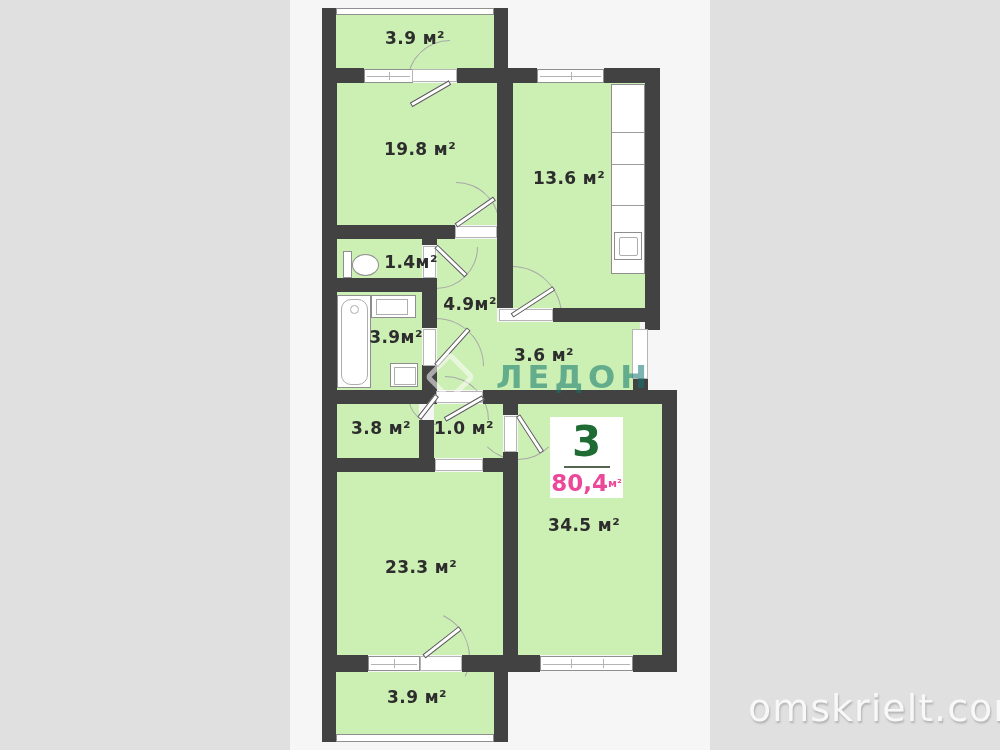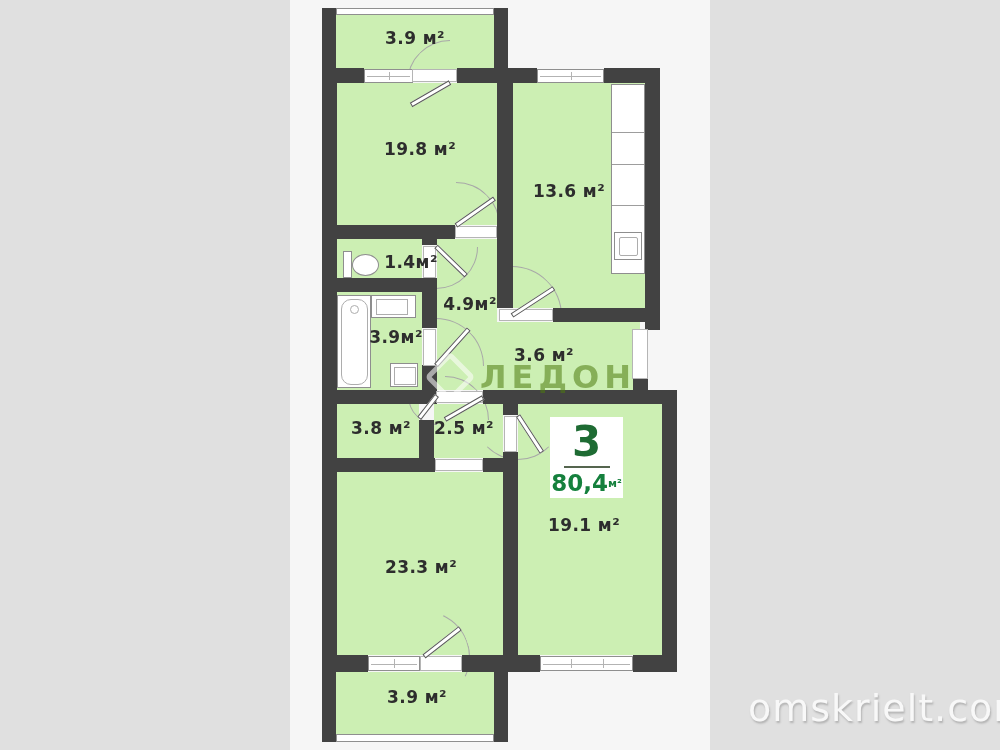--- a/index.html
+++ b/index.html
@@ -15,25 +15,25 @@
   .win .tick{position:absolute;top:2px;bottom:2px;width:1px;background:#b3b3b3;}
   .fix{background:#fff;border:1px solid #8e8e8e;}
   .fix-in{background:#fff;border:1px solid #adadad;}
   .leaf{background:#fff;border:1px solid #5a5a5a;height:5px;transform-origin:0 50%;}
   .arc{border:1px solid transparent;border-radius:50%;}
   .rlabel{transform:translate(-50%,-50%);font-weight:700;font-size:17px;color:#2d2d2d;
           letter-spacing:.4px;white-space:nowrap;}
   .badge{background:#fff;text-align:center;padding-top:3px;}
   .badge-num{font-size:42px;line-height:44px;font-weight:700;color:#1e6b33;}
   .badge-line{width:46px;height:2px;background:#55654f;margin:2px auto 3px auto;}
-  .badge-area{font-size:23px;font-weight:700;color:#15803d;line-height:24px;}
+  .badge-area{font-size:23px;font-weight:700;color:#ec4899;line-height:24px;}
   .badge-unit{font-size:11px;vertical-align:4px;}
   .wm{display:flex;align-items:center;gap:12px;opacity:.55;}
   .wm-logo{width:26px;height:26px;border:5px solid #fff;border-radius:5px;transform:rotate(45deg);}
-  .wm-text{font-size:32px;font-weight:700;color:#4d7c0f;letter-spacing:5px;}
+  .wm-text{font-size:32px;font-weight:700;color:#0f766e;letter-spacing:5px;margin-left:16px;}
   .site-wm{font-size:38px;color:#f8f8f8;letter-spacing:1px;
            text-shadow:1px 2px 2px rgba(110,110,110,.4);}
 </style>
 </head>
 <body>
 
 <div class="stage">
 
   <div class="abs plan-bg" style="left:290px;top:0;width:420px;height:750px"></div>
 
@@ -150,29 +150,29 @@
   </div>
   <div class="abs fix" style="left:371px;top:295px;width:45px;height:23px">
     <div class="fix-in" style="position:absolute;left:4px;top:3px;width:30px;height:14px"></div>
   </div>
   <div class="abs fix" style="left:390px;top:363px;width:28px;height:24px">
     <div class="fix-in" style="position:absolute;left:3px;top:3px;width:20px;height:16px"></div>
   </div>
 
   <span class="abs rlabel" style="left:415px;top:38px">3.9 м²</span>
   <span class="abs rlabel" style="left:420px;top:149px">19.8 м²</span>
-  <span class="abs rlabel" style="left:569px;top:191px">13.6 м²</span>
+  <span class="abs rlabel" style="left:569px;top:178px">13.6 м²</span>
   <span class="abs rlabel" style="left:411px;top:262px">1.4м²</span>
   <span class="abs rlabel" style="left:470px;top:304px">4.9м²</span>
   <span class="abs rlabel" style="left:396px;top:337px">3.9м²</span>
   <span class="abs rlabel" style="left:544px;top:355px">3.6 м²</span>
   <span class="abs rlabel" style="left:381px;top:428px">3.8 м²</span>
-  <span class="abs rlabel" style="left:464px;top:428px">2.5 м²</span>
+  <span class="abs rlabel" style="left:464px;top:428px">1.0 м²</span>
   <span class="abs rlabel" style="left:421px;top:567px">23.3 м²</span>
-  <span class="abs rlabel" style="left:584px;top:525px">19.1 м²</span>
+  <span class="abs rlabel" style="left:584px;top:525px">34.5 м²</span>
   <span class="abs rlabel" style="left:417px;top:697px">3.9 м²</span>
 
   <div class="abs badge" style="left:550px;top:417px;width:73px;height:81px">
     <div class="badge-num">3</div>
     <div class="badge-line"></div>
     <div class="badge-area"><span>80,4</span><span class="badge-unit">м²</span></div>
   </div>
 
   <div class="abs wm" style="left:432px;top:358px">
     <span class="wm-logo"></span>

